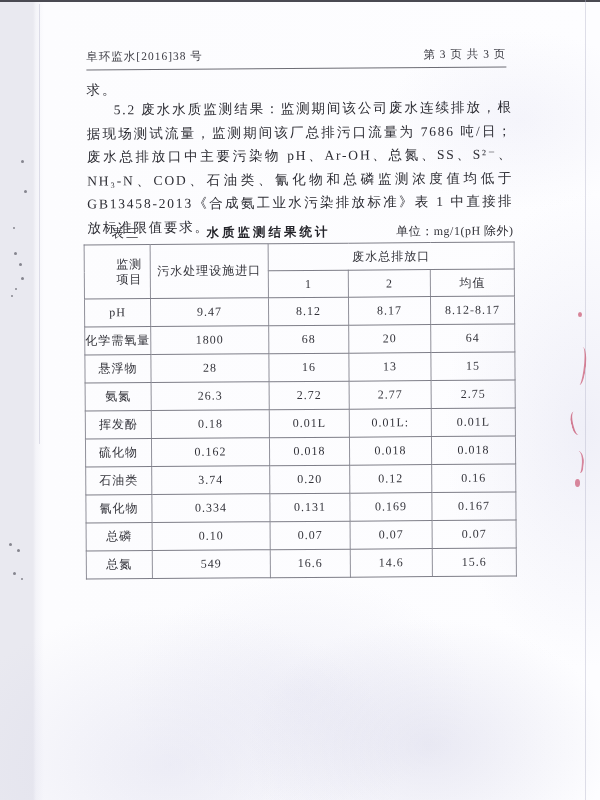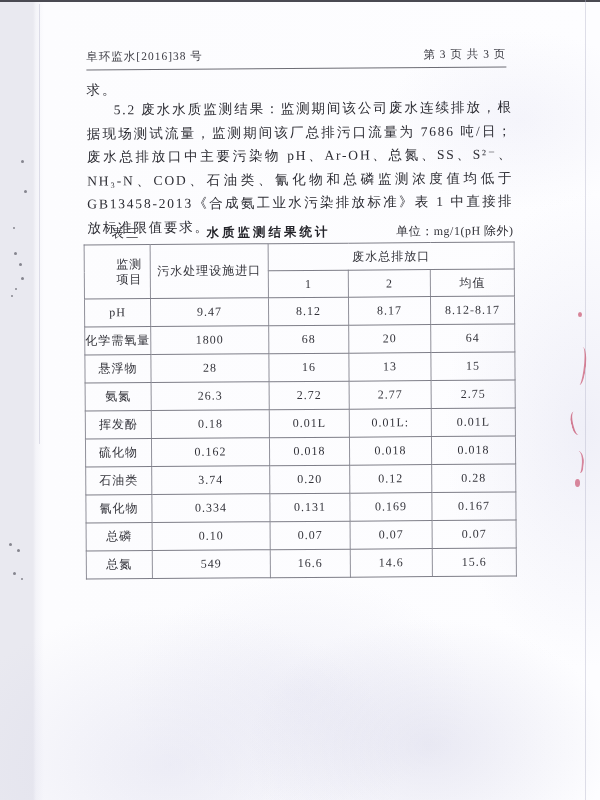--- a/index.html
+++ b/index.html
@@ -177,21 +177,21 @@
         <td>0.162</td>
         <td>0.018</td>
         <td>0.018</td>
         <td>0.018</td>
       </tr>
       <tr>
         <td>石油类</td>
         <td>3.74</td>
         <td>0.20</td>
         <td>0.12</td>
-        <td>0.28</td>
+        <td>0.16</td>
       </tr>
       <tr>
         <td>氰化物</td>
         <td>0.334</td>
         <td>0.131</td>
         <td>0.169</td>
         <td>0.167</td>
       </tr>
       <tr>
         <td>总磷</td>

